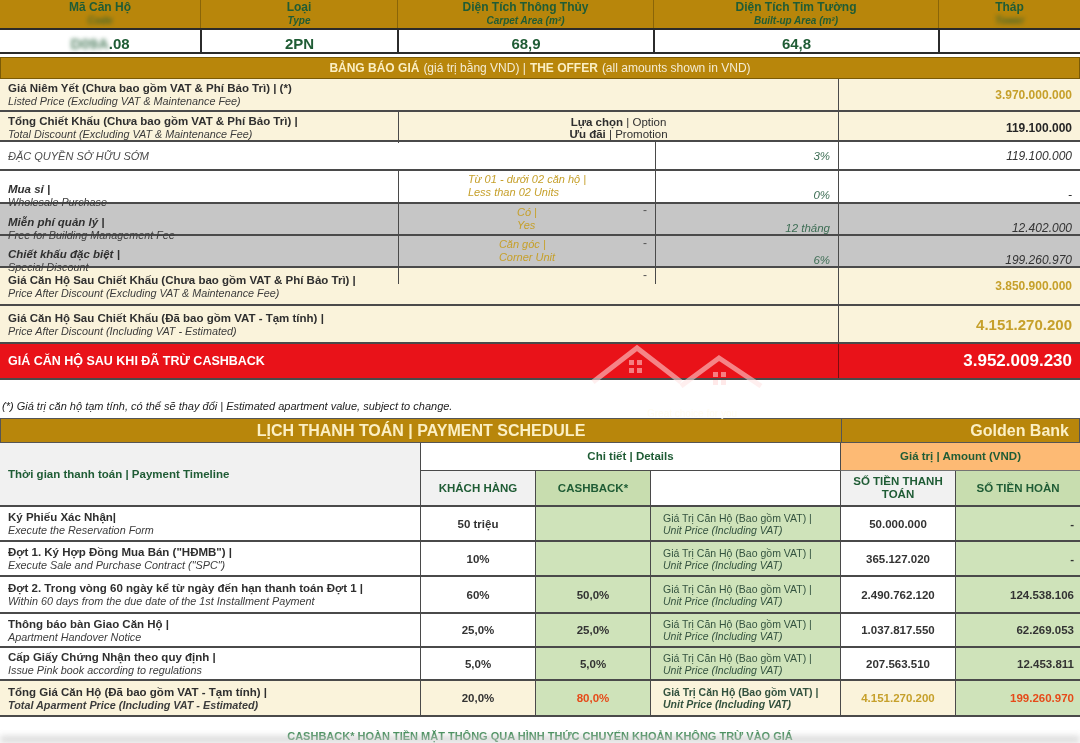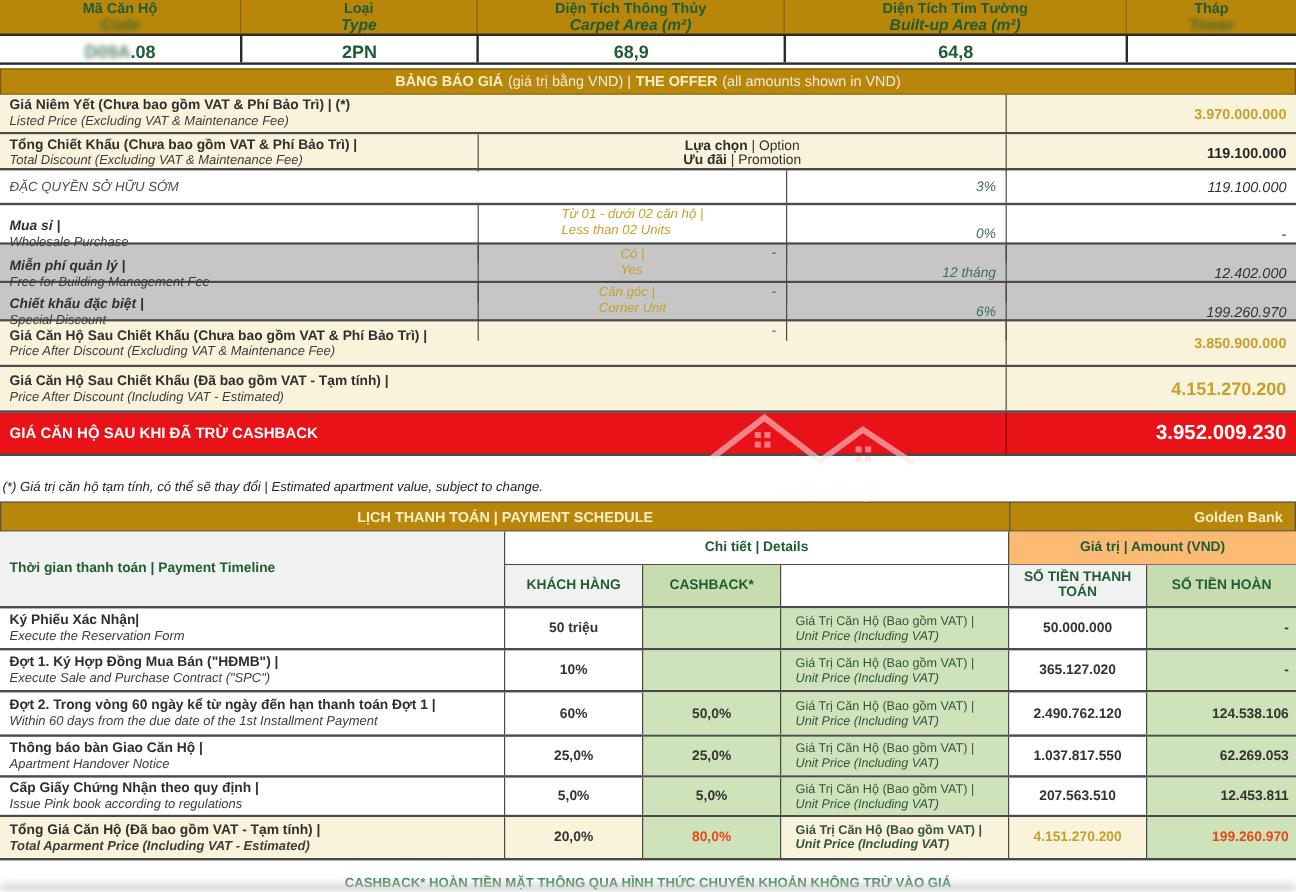--- a/index.html
+++ b/index.html
@@ -7,21 +7,21 @@
   font-family:"Liberation Sans",sans-serif;position:relative}
 .grid{display:grid}
 
 
 .unit-head{grid-template-columns:200px 197px 256px 285px 142px;background:#B8860B;
   height:30px;border-bottom:2px solid #2b2b2b}
 .unit-head .hc{display:flex;flex-direction:column;justify-content:center;align-items:center;
   border-left:1px solid #8a6508;color:#1F5C35;line-height:13px;text-align:center}
 .unit-head .hc:first-child{border-left:none}
 .hc .vi{font-weight:bold;font-size:12px}
-.hc .en{font-weight:bold;font-style:italic;font-size:13px}
+.hc .en{font-weight:bold;font-style:italic;font-size:10px}
 .unit-vals{grid-template-columns:200px 197px 256px 285px 142px;height:24px;background:#fff;
   border-bottom:2px solid #2b2b2b}
 .unit-vals .vc{display:flex;justify-content:center;align-items:flex-end;border-left:2px solid #2b2b2b;
   color:#1F5C35;font-weight:bold;font-size:15px}
 .unit-vals .vc:first-child{border-left:none}
 .blurred{filter:blur(2.2px);opacity:.75}
 .gap3{height:3px}
 
 
 .offer-bar{height:22px;background:#B8860B;border:1px solid #7a5a06;display:flex;
@@ -54,21 +54,21 @@
 .red-lab{color:#fff;font-weight:bold;font-size:12.5px}
 .red-amt{justify-content:flex-end;color:#fff;font-weight:bold;font-size:17px;padding-right:10px}
 
 
 .note{margin:20px 0 6px 2px;font-style:italic;font-size:11px;color:#222}
 
 
 .pay-bar{height:25px;background:#B8860B;border:1px solid #555;display:grid;
   grid-template-columns:840px 240px}
 .pay-bar .t{display:flex;align-items:center;justify-content:center;color:#FBEFC4;
-  font-weight:bold;font-size:12px}
+  font-weight:bold;font-size:16px}
 .pay-bar .bank{justify-content:flex-end;padding-right:12px;border-left:1px solid #555}
 .pay-head{grid-template-columns:420px 115px 115px 190px 115px 125px;grid-template-rows:28px 34px;
   border-bottom:2px solid #4a4a4a}
 .pay-head .h{display:flex;align-items:center;justify-content:center;text-align:center;
   color:#1F5C35;font-weight:bold;font-size:11.5px;border-left:1px solid #4a4a4a;line-height:13px}
 .h.timeline{grid-row:1/3;grid-column:1;justify-content:flex-start;padding-left:8px;background:#F1F1F1;border-left:none}
 .h.details{grid-column:2/5;grid-row:1;background:#fff;border-bottom:1px solid #4a4a4a}
 .h.amount{grid-column:5/7;grid-row:1;background:#fdba74;border-bottom:1px solid #737373}
 .h.cust{grid-column:2;grid-row:2;background:#F1F1F1}
 .h.cb{grid-column:3;grid-row:2;background:#C8DDAF}

